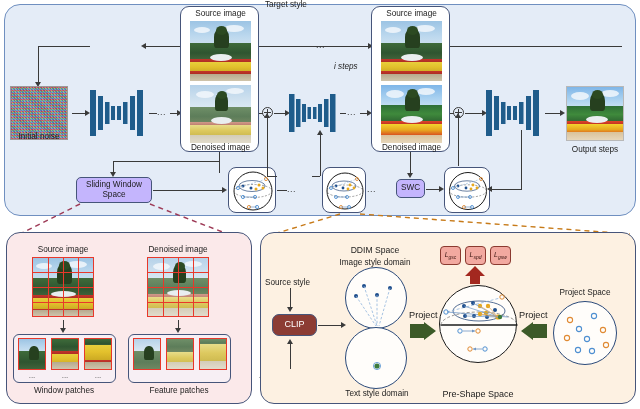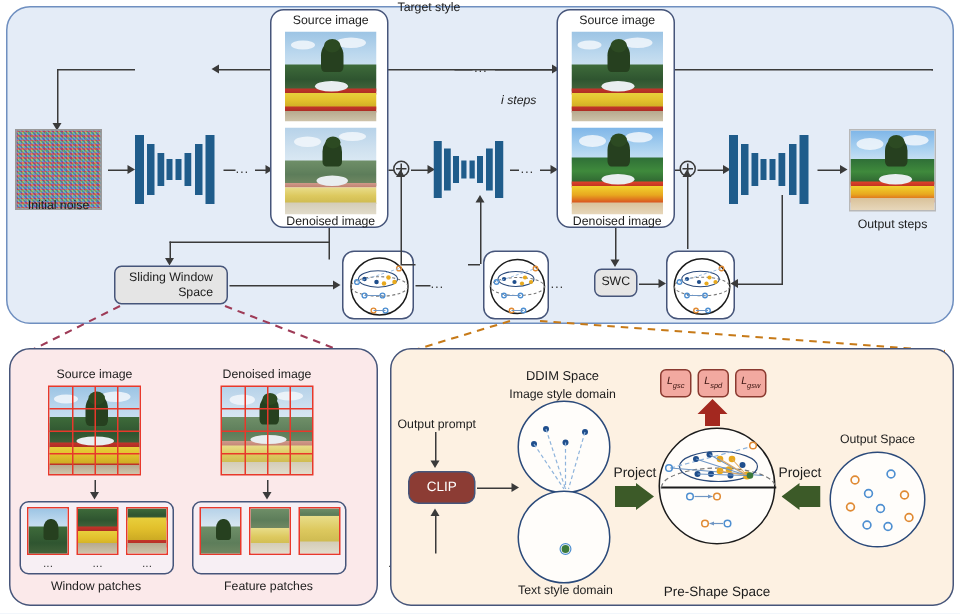--- a/index.html
+++ b/index.html
@@ -58,23 +58,22 @@
     border-radius: 5px;
     font-size: 8.2px;
     line-height: 1.25;
   }
   .rbox.ddim {
     background: #1f5c8b; color: #fff;
     border: 1px solid #174a70;
     border-radius: 7px;
   }
   .rbox.light {
-    background: #e5e5e5; color: #1c1c1c;
+    background: #c4b5fd; color: #1c1c1c;
     border: 1.2px solid #46557a;
-    text-align: right;
   }
   .rbox.clip {
     background: #8c3c34; color: #fff;
     border: 1.3px solid #46557a;
     border-radius: 7px;
     font-size: 9px;
   }
   .rbox.loss {
     background: #f2a9a0; color: #3a1410;
     border: 1.1px solid #8a3a30;
@@ -624,21 +623,21 @@
   <div class="bigarrow" style="left:464px; top:266px;">
     <svg width="22" height="18" viewBox="0 0 22 18">
       <polygon points="11,0 21,10 16,10 16,18 6,18 6,10 1,10" fill="#a3281f"></polygon>
     </svg>
   </div>
 
   <div class="lbl c" style="left:375px; top:246px; font-size:8.6px;">DDIM Space</div>
   <div class="lbl c" style="left:375px; top:258px;">Image style domain</div>
   <div class="lbl c" style="left:377px; top:389px;">Text style domain</div>
 
-  <div class="lbl" style="left:265px; top:278px;">Output prompt</div>
+  <div class="lbl" style="left:265px; top:278px;">Source style</div>
   <div class="lbl" style="left:265px; top" :0="">Target style</div>
 
   <div class="ln v" style="left:290px; top:288px; height:20px;"></div>
   <div class="arrowhead ah-d" style="left:287px; top:307px;"></div>
   <div class="ln v" style="left:290px; top:343px; height:26px;"></div>
   <div class="arrowhead ah-u" style="left:287px; top:339px;"></div>
 
   <div class="rbox clip" style="left:272px; top:314px; width:45px; height:22px;">
     <span>CLIP</span>
   </div>
@@ -717,21 +716,21 @@
   </div>
   <div class="lbl c" style="left:478px; top:389px; font-size:9px;">Pre-Shape Space</div>
 
   <div class="lbl" style="left:519px; top:310px; font-size:9.2px;">Project</div>
   <div class="bigarrow" style="left:521px; top:322px;">
     <svg width="26" height="18" viewBox="0 0 26 18">
       <polygon points="26,2 26,16 12,16 12,18 0,9 12,0 12,2" fill="#3c5a28"></polygon>
     </svg>
   </div>
 
-  <div class="lbl c" style="left:585px; top:288px;">Output Space</div>
+  <div class="lbl c" style="left:585px; top:288px;">Project Space</div>
   <div class="circ" style="left:553px; top:301px; width:64px; height:64px;">
     <svg width="64" height="64" viewBox="0 0 64 64">
       <circle cx="16" cy="18" r="2.6" fill="none" stroke="#e08a33" stroke-width="1.1"></circle>
       <circle cx="40" cy="14" r="2.6" fill="none" stroke="#4e8fd1" stroke-width="1.1"></circle>
       <circle cx="25" cy="27" r="2.6" fill="none" stroke="#4e8fd1" stroke-width="1.1"></circle>
       <circle cx="49" cy="28" r="2.6" fill="none" stroke="#e08a33" stroke-width="1.1"></circle>
       <circle cx="13" cy="36" r="2.6" fill="none" stroke="#e08a33" stroke-width="1.1"></circle>
       <circle cx="33" cy="37" r="2.6" fill="none" stroke="#4e8fd1" stroke-width="1.1"></circle>
       <circle cx="52" cy="43" r="2.6" fill="none" stroke="#e08a33" stroke-width="1.1"></circle>
       <circle cx="38" cy="49" r="2.6" fill="none" stroke="#4e8fd1" stroke-width="1.1"></circle>

